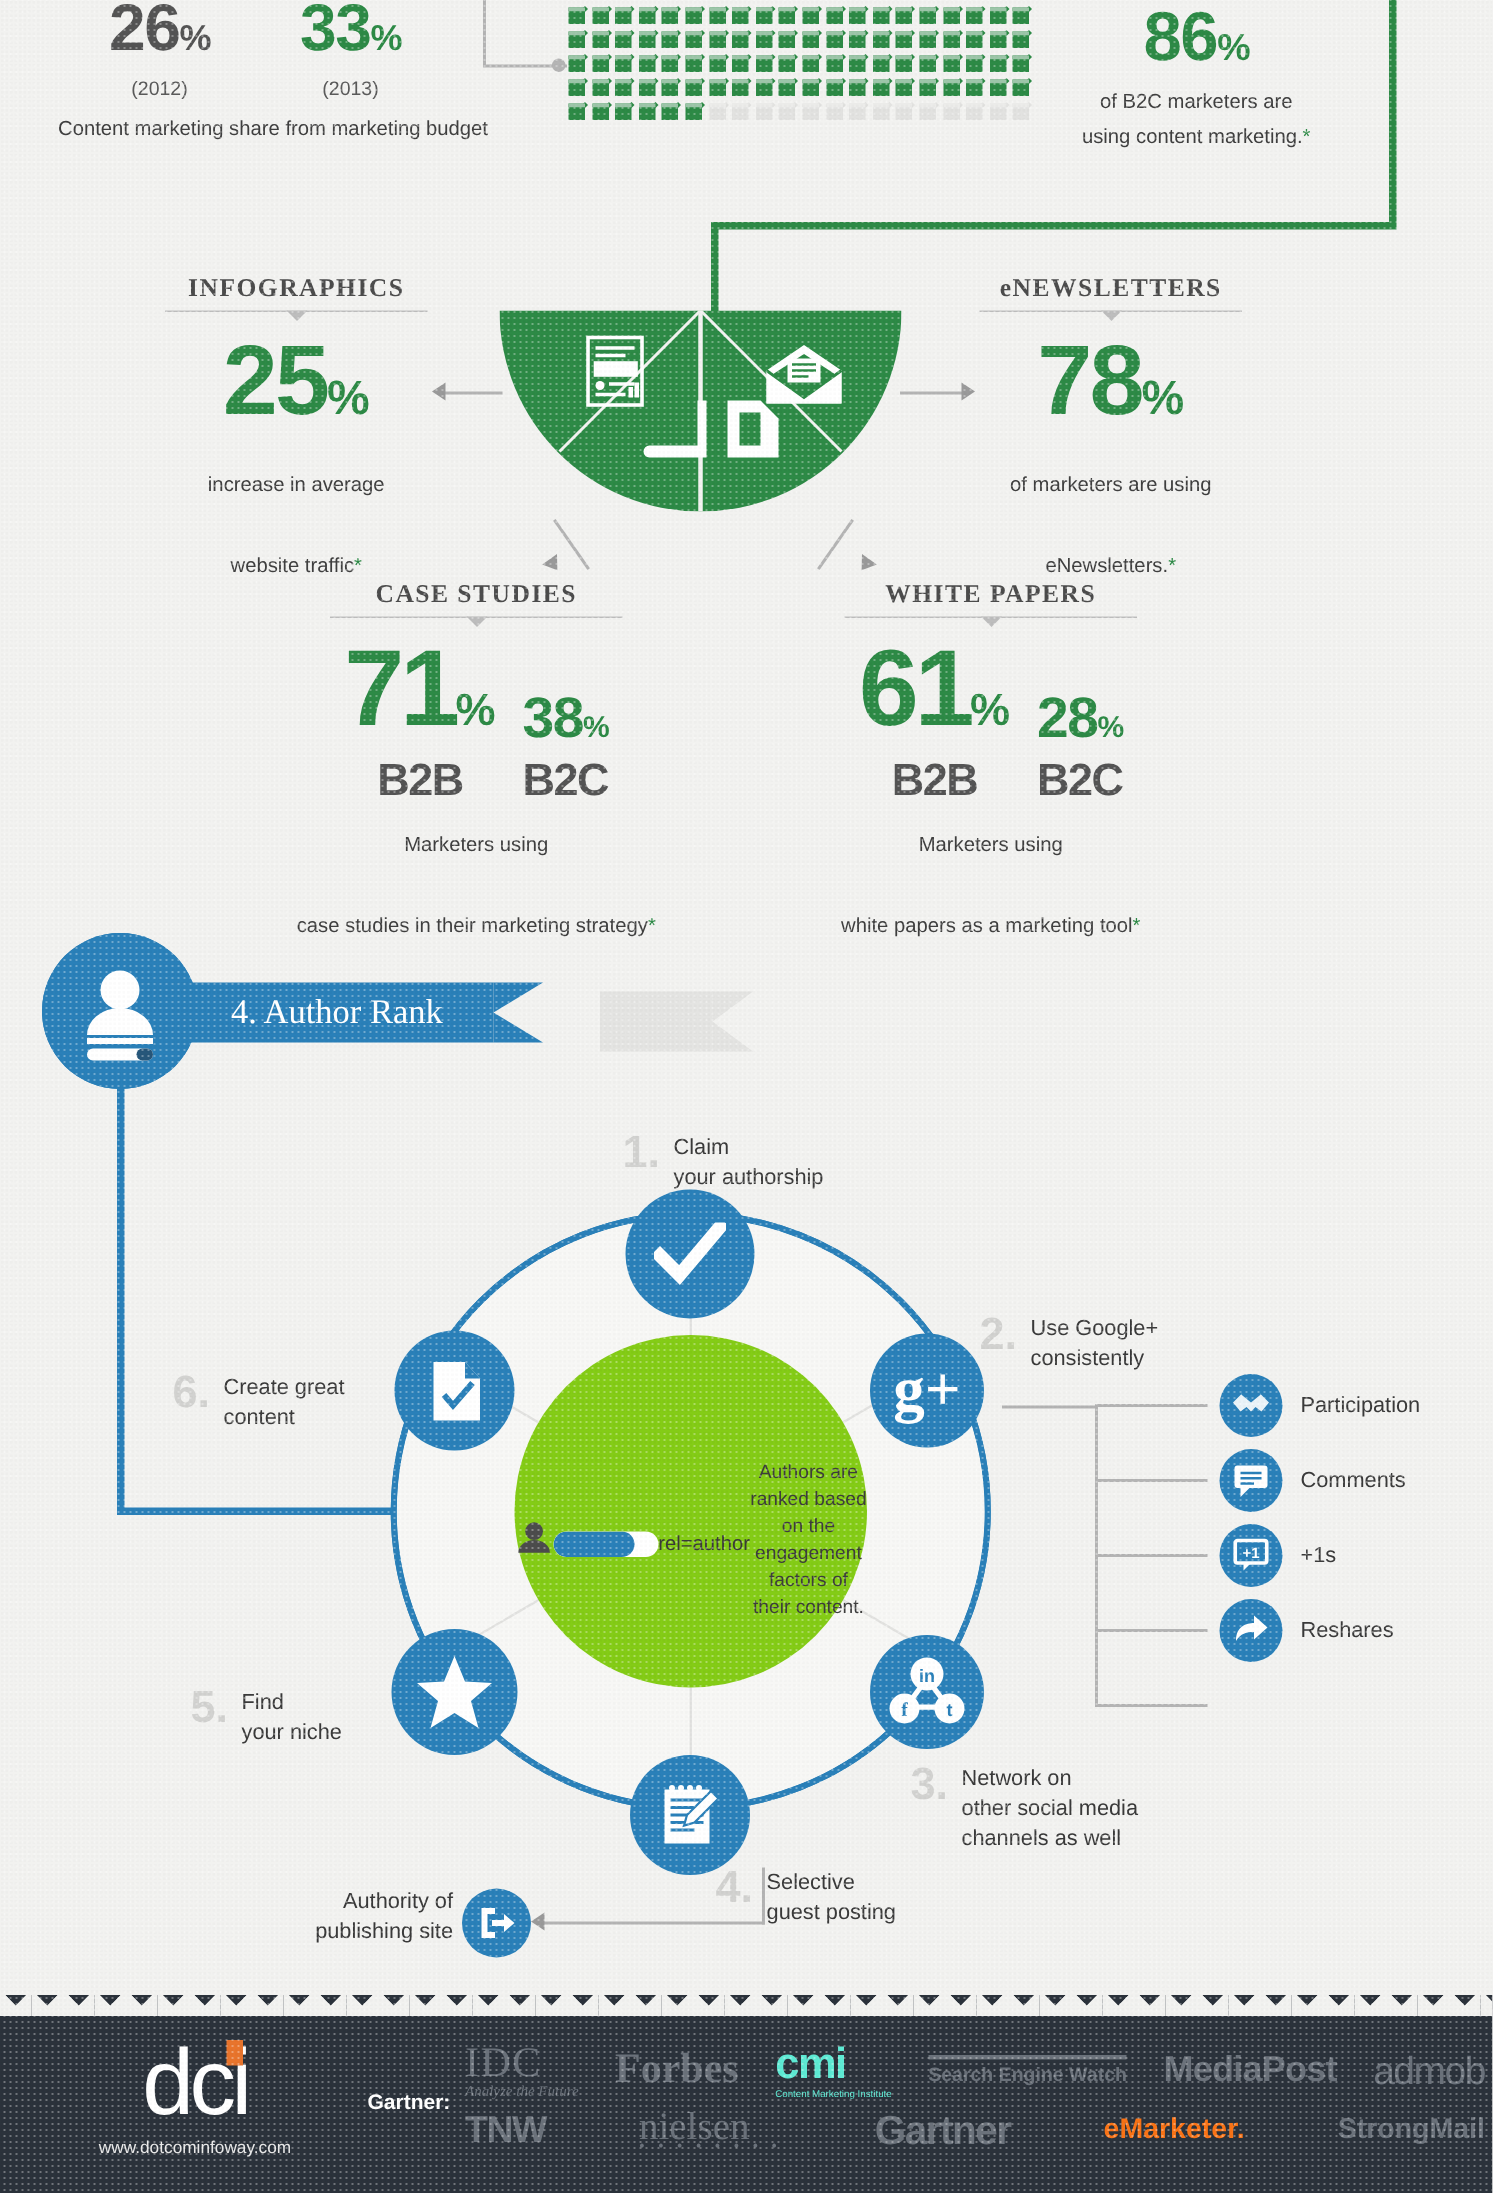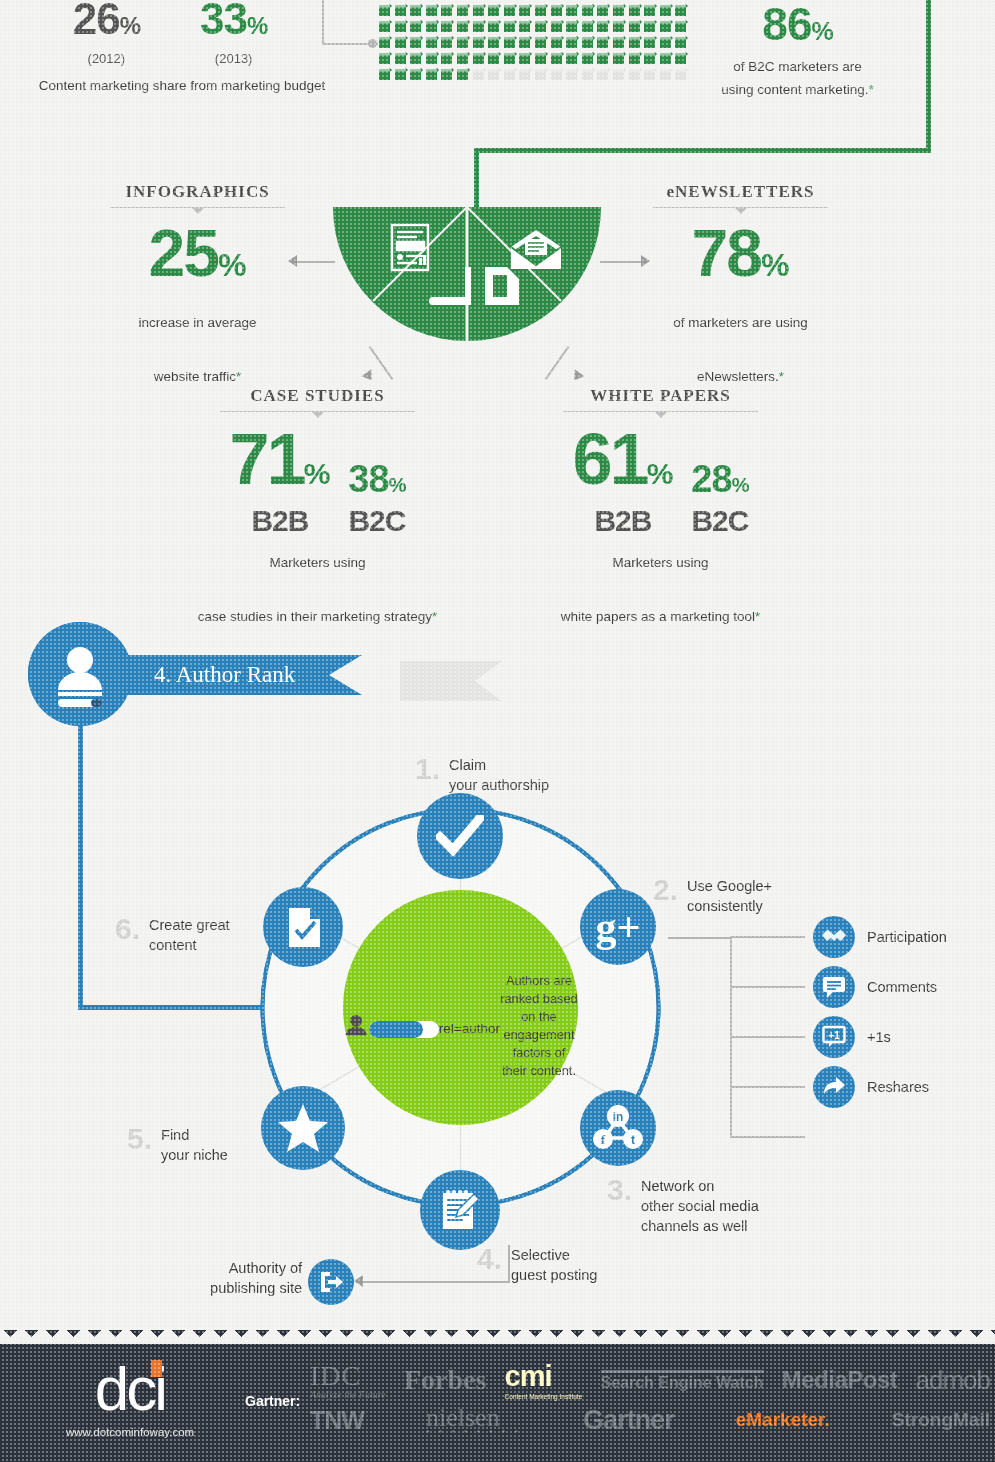--- a/index.html
+++ b/index.html
@@ -118,23 +118,23 @@
   .dci-logo{font-size:62px;color:#fff;font-weight:300;letter-spacing:-3px;line-height:62px;position:relative;
             font-family:"Liberation Sans", sans-serif;}
   .dci-dot{position:absolute;width:11px;height:17px;background:#e8742c;}
   .dci-url{font-size:11.5px;color:#e9e9e9;margin-top:6px;}
   .src-label{position:absolute;left:245px;top:1393px;font-size:14px;color:#fff;font-weight:bold;}
   .src-grid{position:absolute;left:310px;top:1360px;width:680px;}
   .src-row{display:flex;align-items:center;justify-content:space-between;height:40px;}
   .s-idc{font-family:"Liberation Serif", serif;font-size:28px;letter-spacing:1px;color:#6b727b;}
   .s-idc small{display:block;font-size:10px;font-style:italic;letter-spacing:0;margin-top:-3px;}
   .s-forbes{font-family:"Liberation Serif", serif;font-size:28px;font-weight:bold;color:#6b727b;}
-  .s-cmi{font-size:29px;font-weight:bold;color:#fef9c3;letter-spacing:-1px;}
+  .s-cmi{font-size:29px;font-weight:bold;color:#5eead4;letter-spacing:-1px;}
   .s-cmi small{display:block;font-size:6.5px;font-weight:normal;letter-spacing:0;text-align:center;}
-  .s-sew{font-size:16px;font-weight:bold;line-height:15px;color:#6b727b;border-top:3px solid #6b727b;padding-top:2px;}
+  .s-sew{font-size:13px;font-weight:bold;line-height:15px;color:#6b727b;border-top:3px solid #6b727b;padding-top:2px;}
   .s-mp{font-size:24px;font-weight:bold;color:#6b727b;letter-spacing:-.5px;}
   .s-admob{font-size:26px;color:#6b727b;letter-spacing:-1px;}
   .s-tnw{font-size:25px;font-weight:bold;color:#6b727b;letter-spacing:-1px;}
   .s-nielsen{font-family:"Liberation Serif", serif;font-size:26px;color:#6b727b;}
   .s-nielsen small{display:block;font-size:11px;letter-spacing:3px;text-align:center;margin-top:-8px;}
   .s-gartner{font-size:27px;font-weight:bold;color:#6b727b;letter-spacing:-1px;}
   .s-emk{font-size:19px;font-weight:bold;color:#f97316;}
   .s-sm{font-size:19px;font-weight:bold;color:#6b727b;}
 </style>
 </head>

